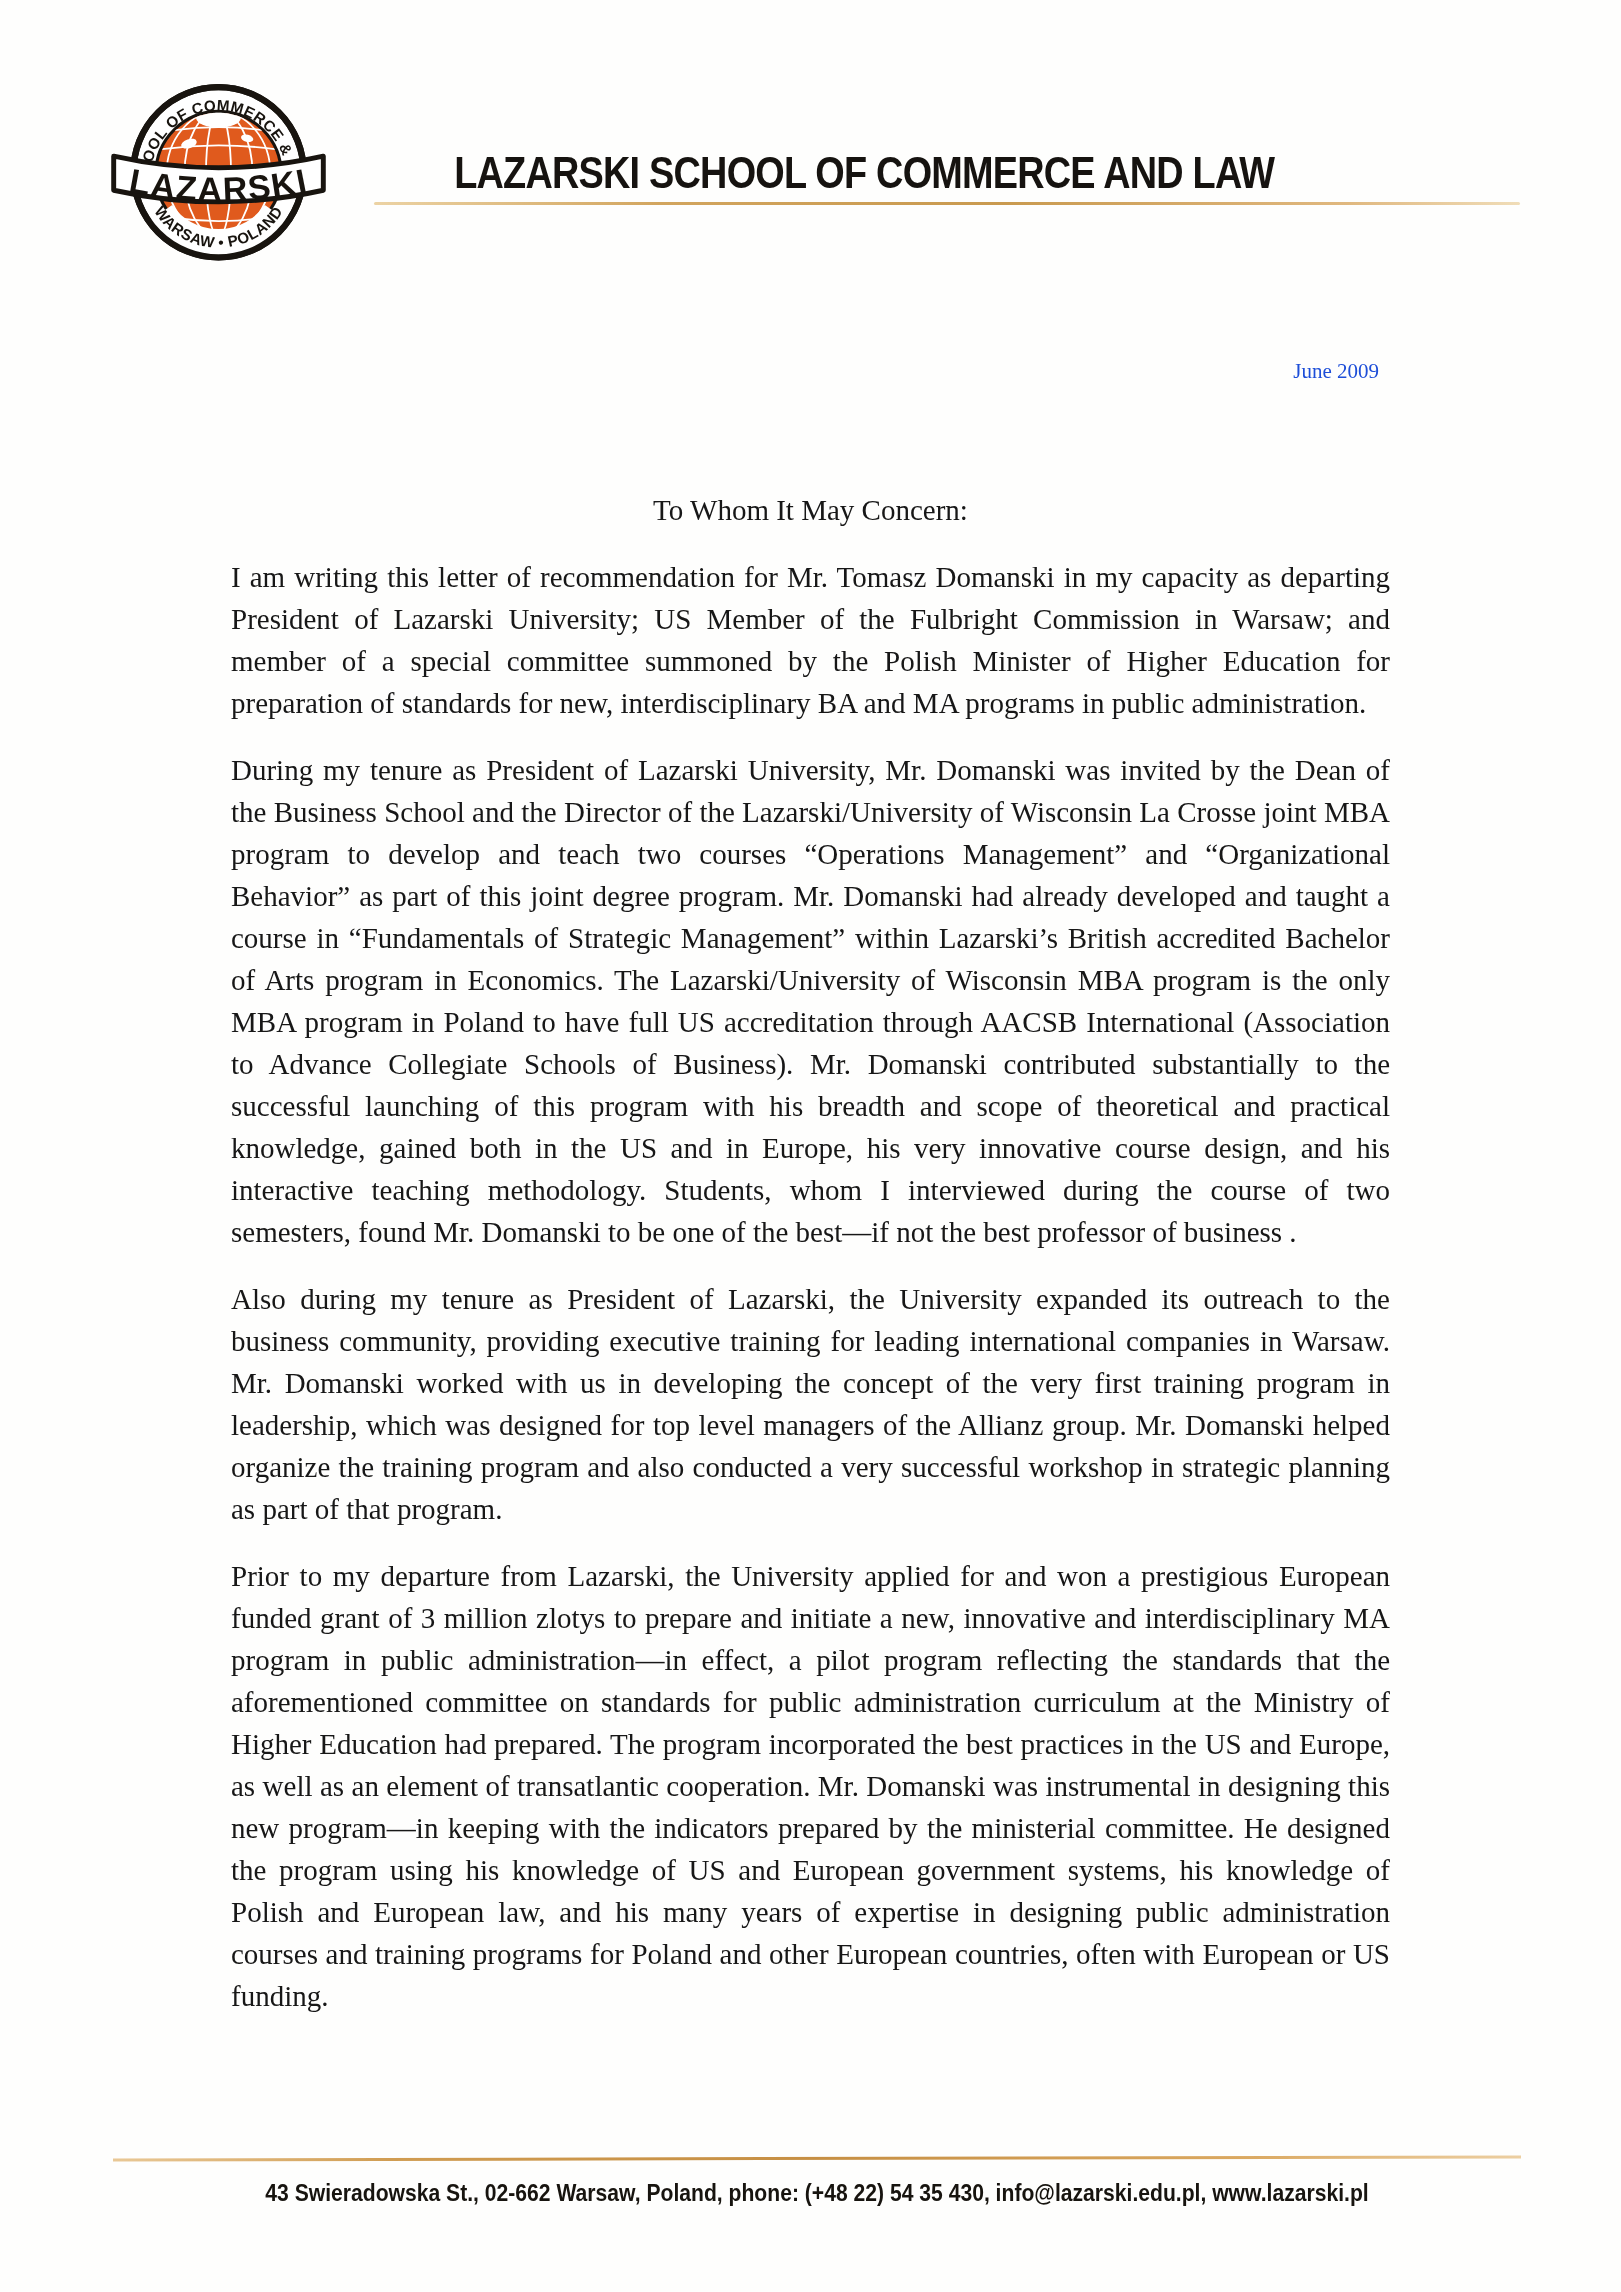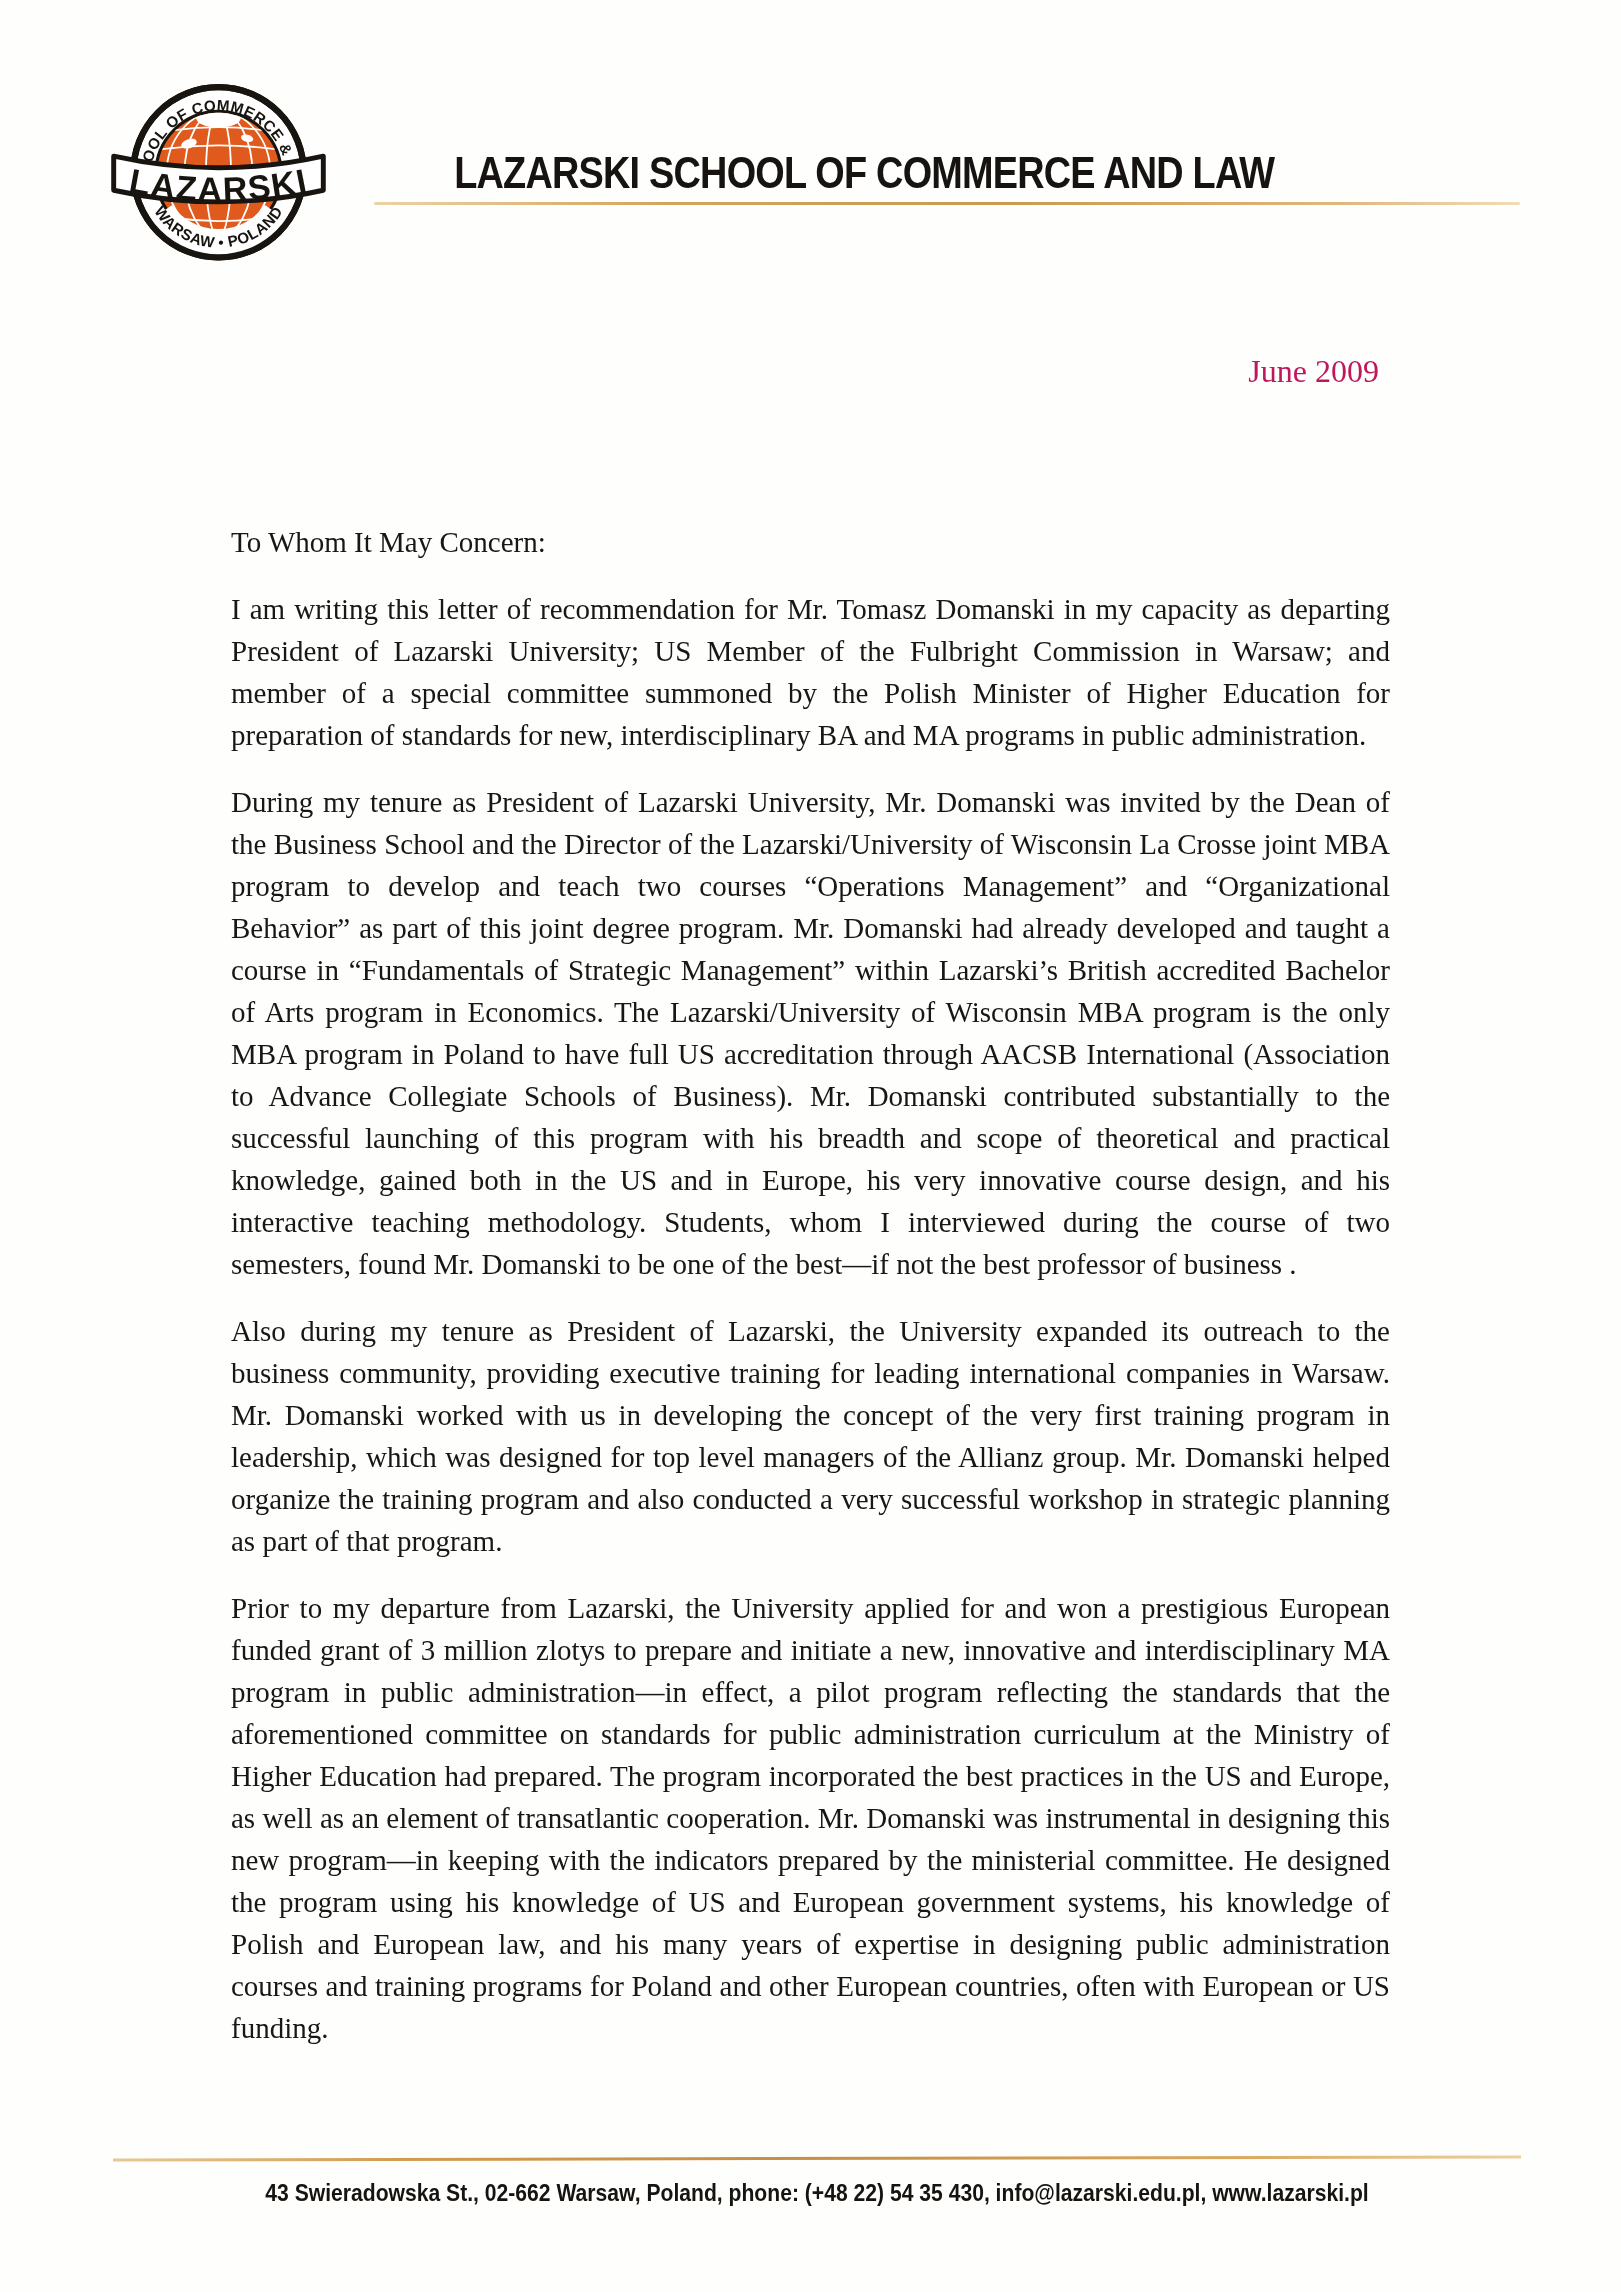--- a/index.html
+++ b/index.html
@@ -16,28 +16,28 @@
     font-size:44px;line-height:48px;letter-spacing:-0.9px;color:#161310;
     white-space:nowrap;transform:scaleX(0.86);transform-origin:50% 50%;
   }
   .masthead .rule{
     margin-top:4.5px;height:3.6px;border-radius:1.8px;
     background:linear-gradient(90deg,#ecd3a4,#d2a55e 25%,#c99a4f 55%,#e0b87f 85%,#f0ddb8);
   }
   
   .date{
     position:absolute;left:231px;top:353px;width:1148px;
-    text-align:right;font-size:32px;line-height:36px;color:#be185d;
+    text-align:right;font-size:21px;line-height:36px;color:#1d4ed8;
   }
   .letter{
     position:absolute;left:231px;top:489px;width:1159px;
     font-size:29px;line-height:42px;text-align:justify;color:#171717;
   }
   .letter p{margin:0 0 25px 0;}
-  .letter .salutation{text-align:left;margin-top:32px;}
+  .letter .salutation{text-align:center;}
   
   .footer-rule{
     position:absolute;left:113px;top:2157px;width:1408px;height:2.7px;
     transform:rotate(-0.12deg);
     background:linear-gradient(90deg,#e9c896,#d09c51 20%,#c68f43 50%,#daa860 80%,#eccfa2);
   }
   .footer-text{
     position:absolute;left:113px;top:2178px;width:1408px;text-align:center;
     font-family:"Liberation Sans",sans-serif;font-weight:bold;
     font-size:24px;line-height:30px;color:#17140f;white-space:nowrap;

